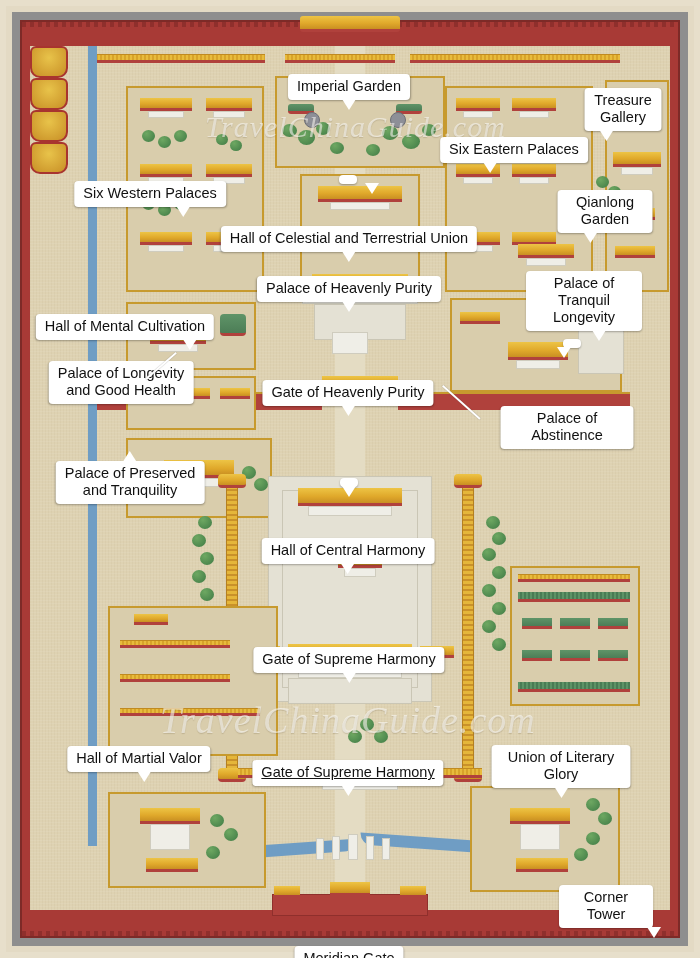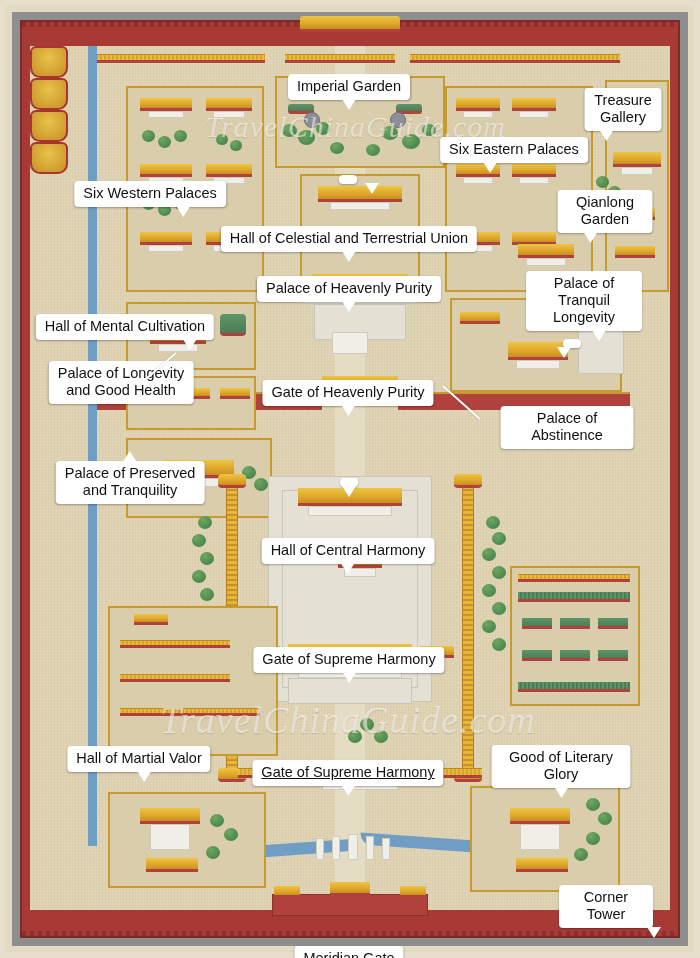--- a/index.html
+++ b/index.html
@@ -315,21 +315,21 @@
       <div class="label" style="left: 572px; top: 339px;"><span class="tail" style="margin-left: -15px;"></span></div>
       <div class="label" style="left: 121px; top: 361px;"><span>Palace of Longevity
 and Good Health</span></div>
       <div class="label" style="left: 348px; top: 380px;"><span>Gate of Heavenly Purity</span><span class="tail" style="margin-left: -7px;"></span></div>
       <div class="label" style="left: 567px; top: 406px;"><span>Palace of Abstinence</span></div>
       <div class="label tail-up" style="left: 130px; top: 461px;"><span>Palace of Preserved
 and Tranquility</span><span class="tail" style="margin-left: -7px;"></span></div>
       <div class="label" style="left: 349px; top: 478px;"><span class="tail" style="margin-left: -7px;"></span></div>
       <div class="label" style="left: 348px; top: 538px;"><span>Hall of Central Harmony</span><span class="tail" style="margin-left: -7px;"></span></div>
       <div class="label" style="left: 349px; top: 647px;"><span>Gate of Supreme Harmony</span><span class="tail" style="margin-left: -7px;"></span></div>
-      <div class="label" style="left: 561px; top: 745px;"><span>Good of Literary Glory</span><span class="tail" style="margin-left: -7px;"></span></div>
+      <div class="label" style="left: 561px; top: 745px;"><span>Union of Literary Glory</span><span class="tail" style="margin-left: -7px;"></span></div>
       <div class="label" style="left: 139px; top: 746px;"><span>Hall of Martial Valor</span><span class="tail" style="margin-left: -2px;"></span></div>
       <div class="label" style="left: 348px; top: 760px; text-decoration: underline;"><span>Gate of Supreme Harmony</span><span class="tail" style="margin-left: -7px;"></span></div>
       <div class="label" style="left: 606px; top: 885px;"><span>Corner Tower</span><span class="tail" style="margin-left: 41px;"></span></div>
       <div class="label" style="left: 349px; top: 898px; margin-top: 48px;"><span>Meridian Gate</span><span class="tail" style="margin-left: -7px;"></span></div>
     </div>
 
 <div class="leader" style="left: 480px; top: 418px; width: 49.5782px; transform: rotate(-138.27deg);"></div>
     <div class="leader" style="left: 146px; top: 378px; width: 39.6989px; transform: rotate(-40.9144deg);"></div>
   </div>
 

